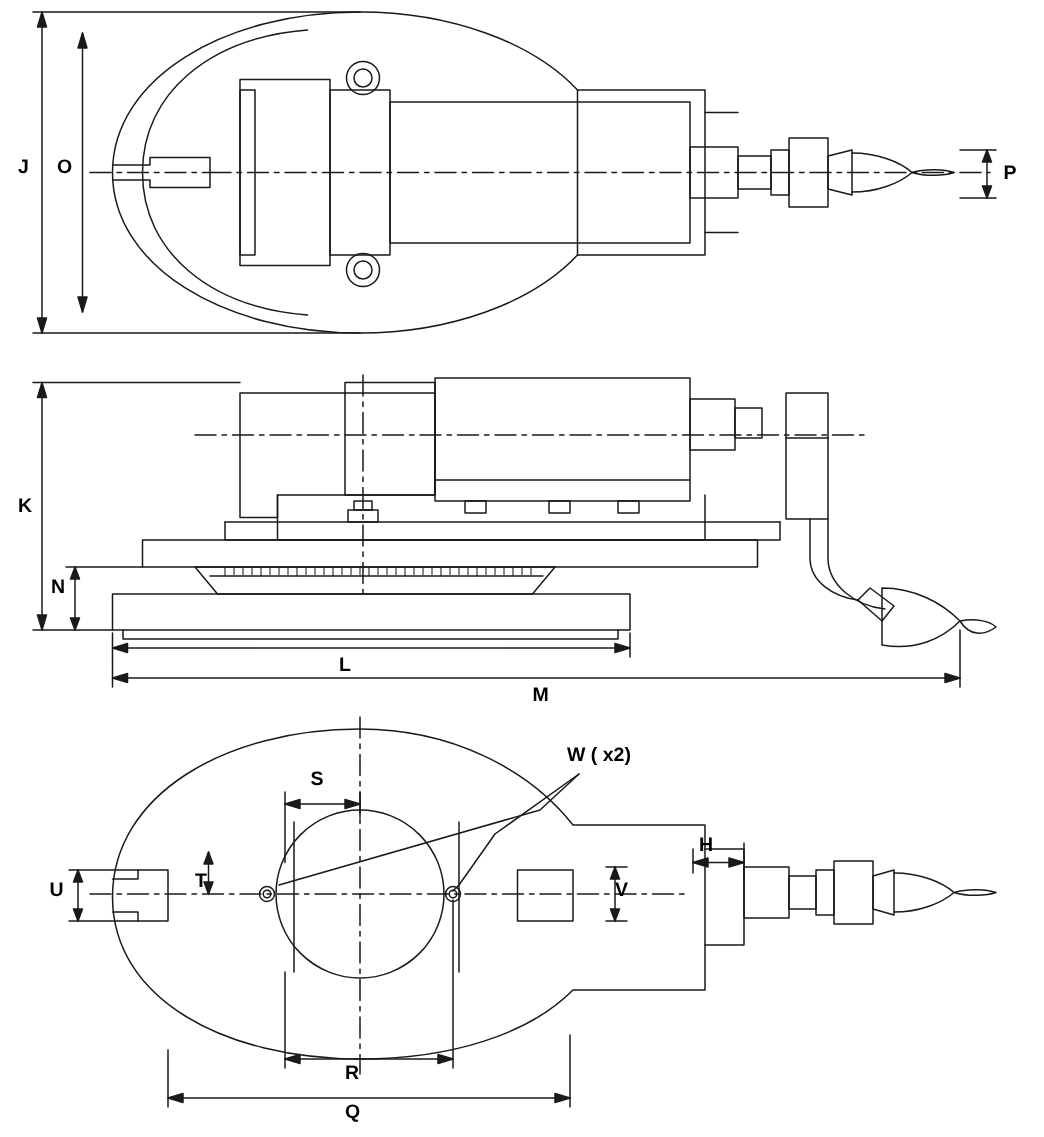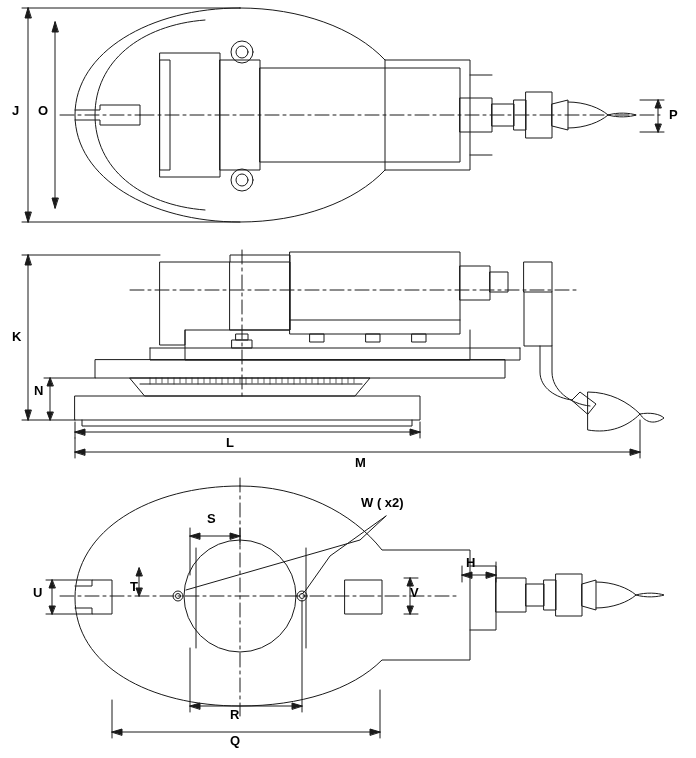--- a/index.html
+++ b/index.html
@@ -278,20 +278,20 @@
   <div class="lbl" style="left:12px; top:104px;">J</div>
   <div class="lbl" style="left:38px; top:104px;">O</div>
   <div class="lbl" style="left:669px; top:108px;">P</div>
 
   <div class="lbl" style="left:12px; top:330px;">K</div>
   <div class="lbl" style="left:34px; top:384px;">N</div>
   <div class="lbl" style="left:226px; top:436px;">L</div>
   <div class="lbl" style="left:355px; top:456px;">M</div>
 
   <div class="lbl" style="left:207px; top:512px;">S</div>
-  <div class="lbl" style="left:361px; top:496px;">W ( x2)</div>
+  <div class="lbl" style="left:378px; top:496px;">W ( x2)</div>
   <div class="lbl" style="left:466px; top:556px;">H</div>
   <div class="lbl" style="left:33px; top:586px;">U</div>
   <div class="lbl" style="left:130px; top:580px;">T</div>
   <div class="lbl" style="left:410px; top:586px;">V</div>
   <div class="lbl" style="left:230px; top:708px;">R</div>
   <div class="lbl" style="left:230px; top:734px;">Q</div>
 </div>
 
 </body></html>

